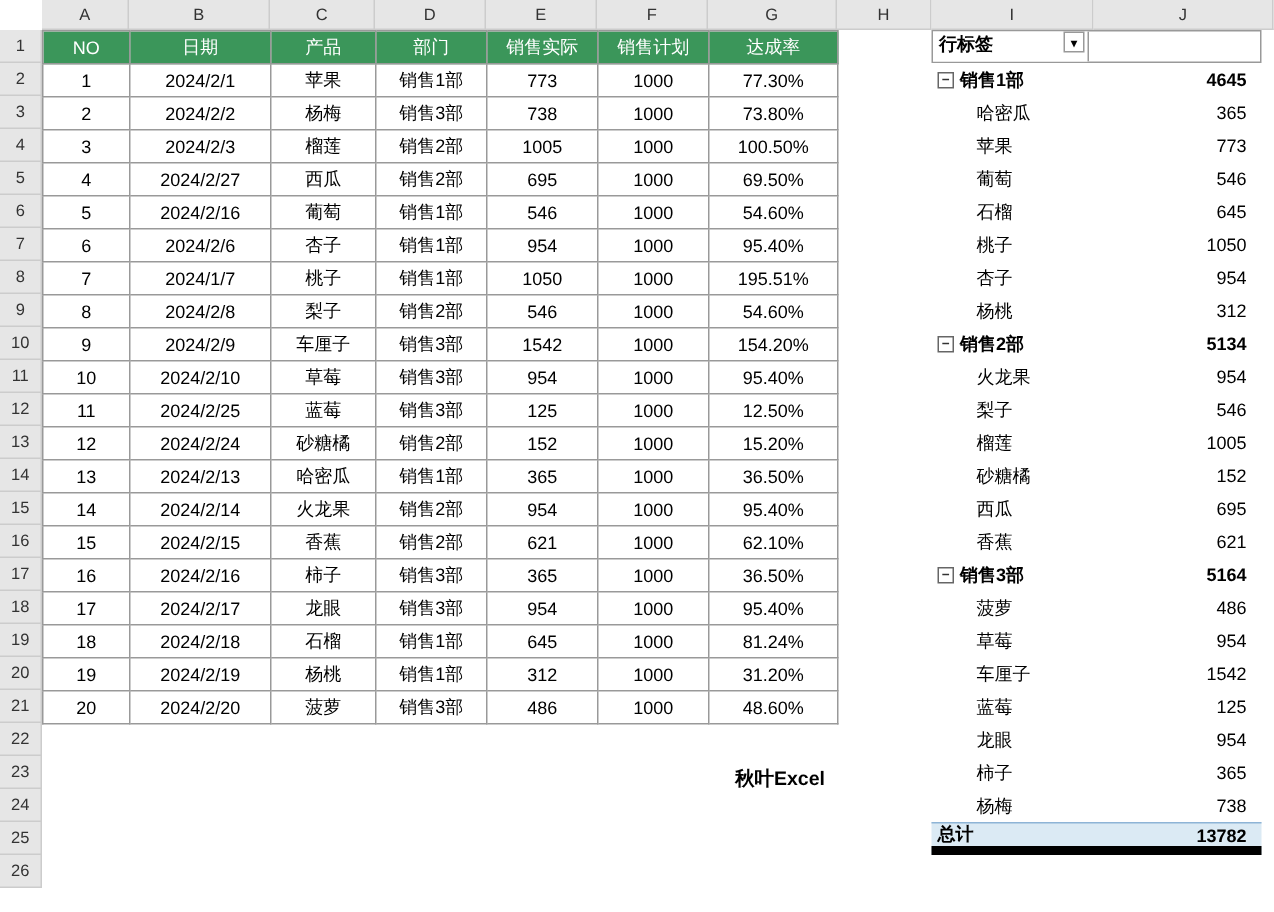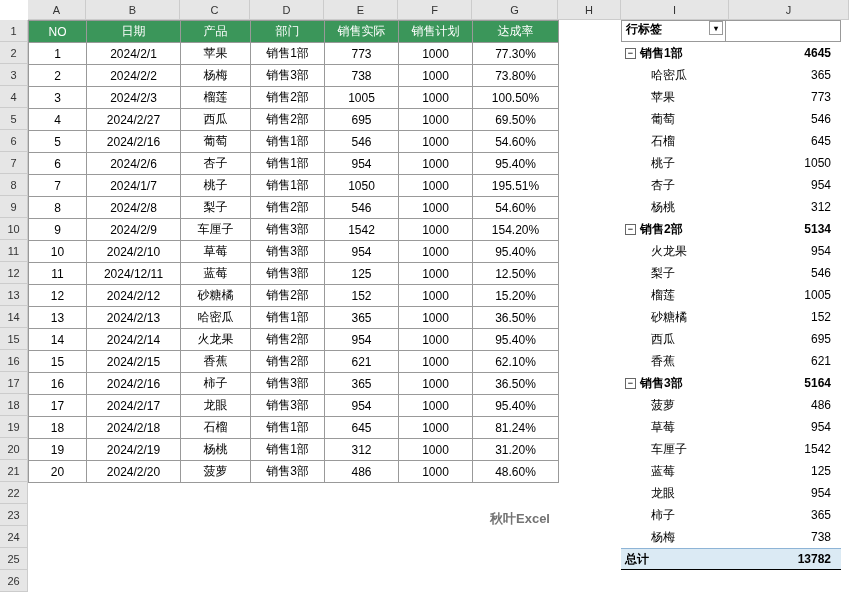--- a/index.html
+++ b/index.html
@@ -4,33 +4,33 @@
 <style>
 *{box-sizing:border-box;margin:0;padding:0}
 body{font-family:"Microsoft YaHei",Arial,sans-serif;font-size:12px;background:#fff;position:relative;width:849px;height:608px;overflow:hidden}
 .col-headers{display:flex;position:absolute;top:0;left:28px;height:20px}
 .col-h{background:#e6e6e6;border-right:1px solid #ccc;border-bottom:1px solid #ccc;text-align:center;line-height:20px;color:#333;font-size:11px}
 .row-headers{position:absolute;left:0;top:20px;width:28px}
 .row-h{background:#e6e6e6;border-right:1px solid #ccc;border-bottom:1px solid #ccc;text-align:center;height:22px;line-height:22px;color:#333;font-size:11px}
 .main-table{position:absolute;left:28px;top:20px;border-collapse:collapse}
 .main-table th{background:#3b965a;color:#fff;font-weight:normal;border:1px solid #999;height:22px;text-align:center;padding:0 4px}
 .main-table td{border:1px solid #999;height:22px;text-align:center;padding:0 4px;background:#fff}
-.footer-brand{position:absolute;left:490px;top:510px;color:#737373;font-weight:bold;font-size:13px}
+.footer-brand{position:absolute;left:490px;top:510px;color:#000000;font-weight:bold;font-size:13px}
 .pivot{position:absolute;left:621px;top:20px;width:220px}
 .pivot-header{display:flex;border:1px solid #999;height:22px}
 .pivot-hl{width:104px;background:#fff;border-right:1px solid #999;display:flex;padding-left:4px;font-weight:bold;gap:4px}
 .pivot-hr{flex:1;background:#fff;display:flex;align-items:center;padding-left:4px;font-weight:bold}
 .drop-icon{width:14px;height:14px;border:1px solid #999;display:inline-flex;align-items:center;justify-content:center;font-size:8px;margin-left:auto;margin-right:2px}
 .pv-row{display:flex;height:22px;align-items:center}
 .pv-row .lab{display:flex;align-items:center;padding-left:4px;gap:4px}
 .pv-row .val{margin-left:auto;padding-right:10px;}
 .pv-group{font-weight:bold;color:#000}
 .pv-item{color:#000}
 .pv-item .lab{padding-left:30px}
-.pv-total{background:#dbeaf4;border-top:1px solid #8eb4d6;border-bottom:1px solid #000000;font-weight:bold}
+.pv-total{background:#dbeaf4;border-top:1px solid #8eb4d6;border-bottom:6px solid #000000;font-weight:bold}
 .collapse-box{width:11px;height:11px;border:1px solid #666;display:inline-flex;align-items:center;justify-content:center;font-size:9px;line-height:9px;color:#333;background:#fff}
 .cw-A{width:58px}.cw-B{width:94px}.cw-C{width:70px}.cw-D{width:74px}.cw-E{width:74px}.cw-F{width:74px}.cw-G{width:86px}.cw-H{width:63px}.cw-I{width:108px}.cw-J{width:120px}
 </style>
 </head>
 <body>
 
 <div class="col-headers" id="col-headers">
     <div class="col-h cw-A">A</div>
     <div class="col-h cw-B">B</div>
     <div class="col-h cw-C">C</div>
@@ -169,30 +169,30 @@
         <td class="cw-A">10</td>
         <td class="cw-B">2024/2/10</td>
         <td class="cw-C">草莓</td>
         <td class="cw-D">销售3部</td>
         <td class="cw-E">954</td>
         <td class="cw-F">1000</td>
         <td class="cw-G">95.40%</td>
       </tr>
       <tr>
         <td class="cw-A">11</td>
-        <td class="cw-B">2024/12/11</td>
+        <td class="cw-B">2024/2/25</td>
         <td class="cw-C">蓝莓</td>
         <td class="cw-D">销售3部</td>
         <td class="cw-E">125</td>
         <td class="cw-F">1000</td>
         <td class="cw-G">12.50%</td>
       </tr>
       <tr>
         <td class="cw-A">12</td>
-        <td class="cw-B">2024/2/12</td>
+        <td class="cw-B">2024/2/24</td>
         <td class="cw-C">砂糖橘</td>
         <td class="cw-D">销售2部</td>
         <td class="cw-E">152</td>
         <td class="cw-F">1000</td>
         <td class="cw-G">15.20%</td>
       </tr>
       <tr>
         <td class="cw-A">13</td>
         <td class="cw-B">2024/2/13</td>
         <td class="cw-C">哈密瓜</td>

